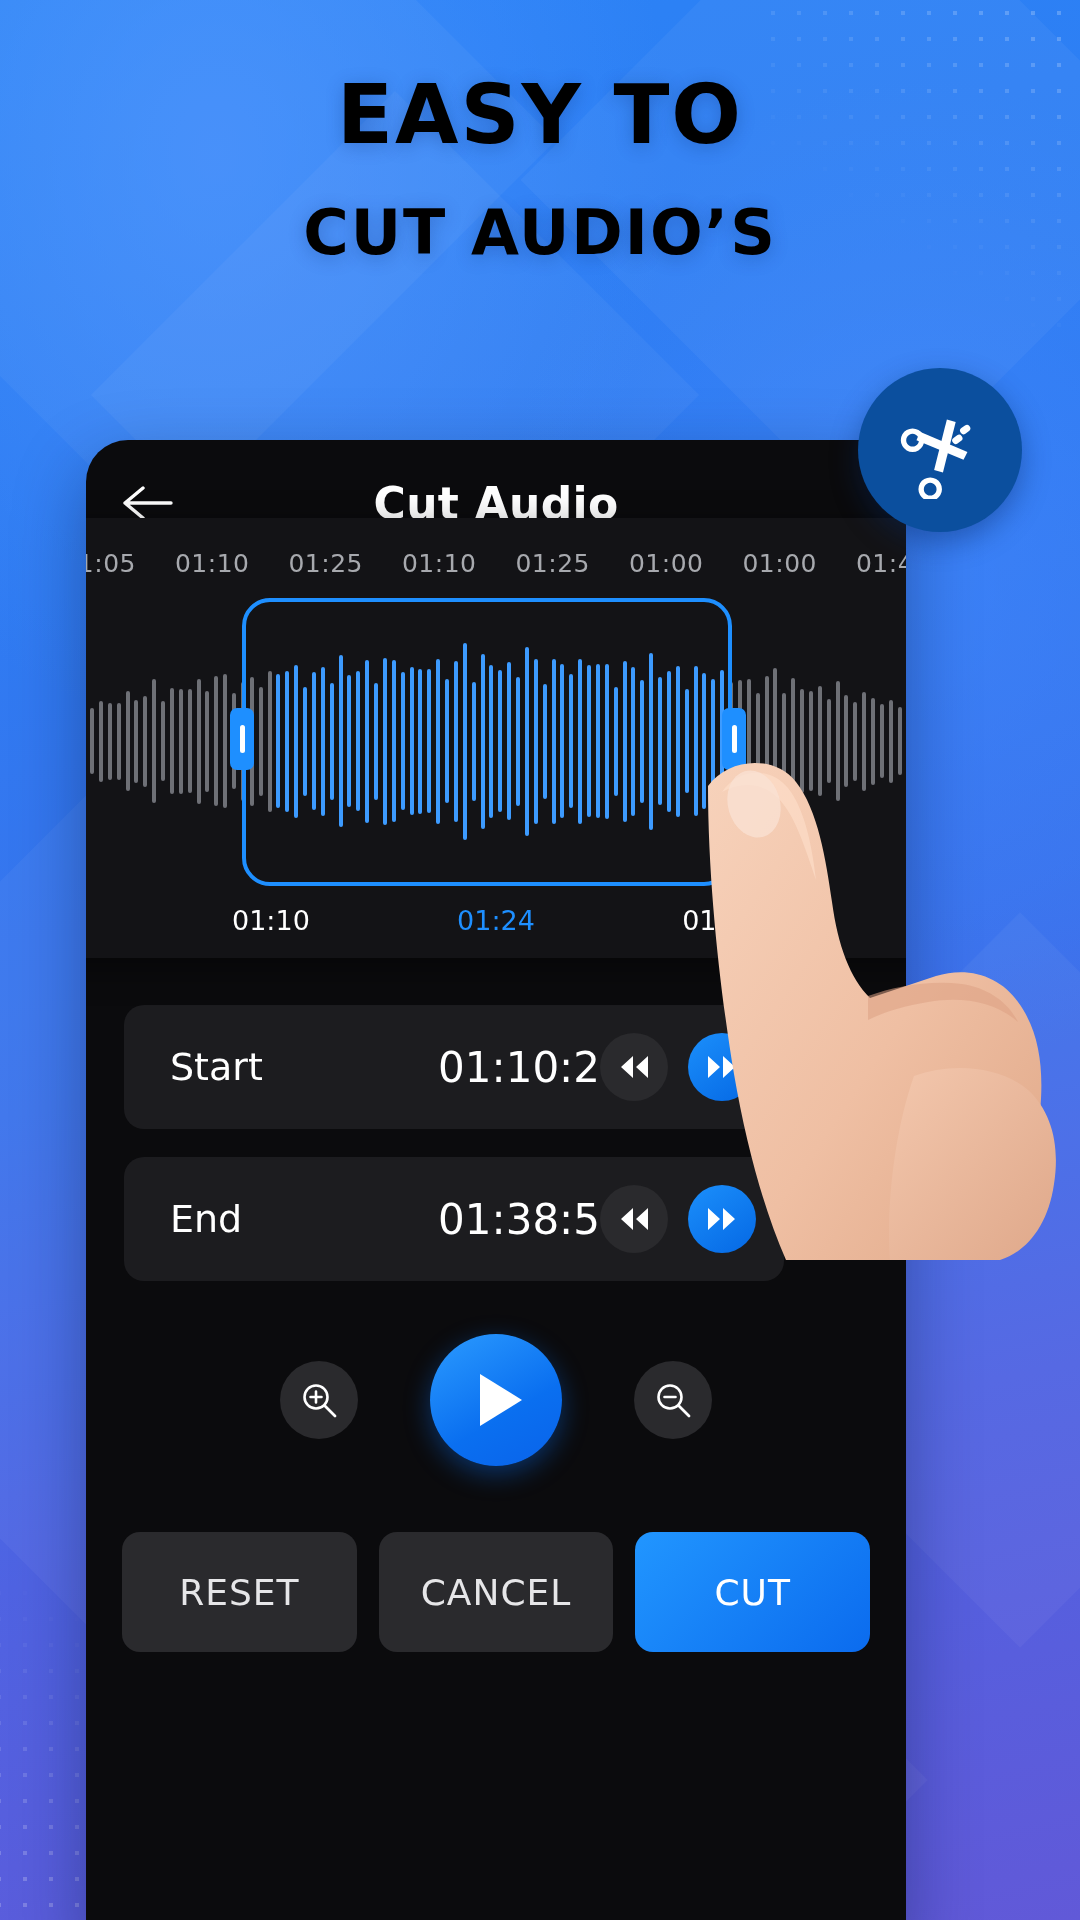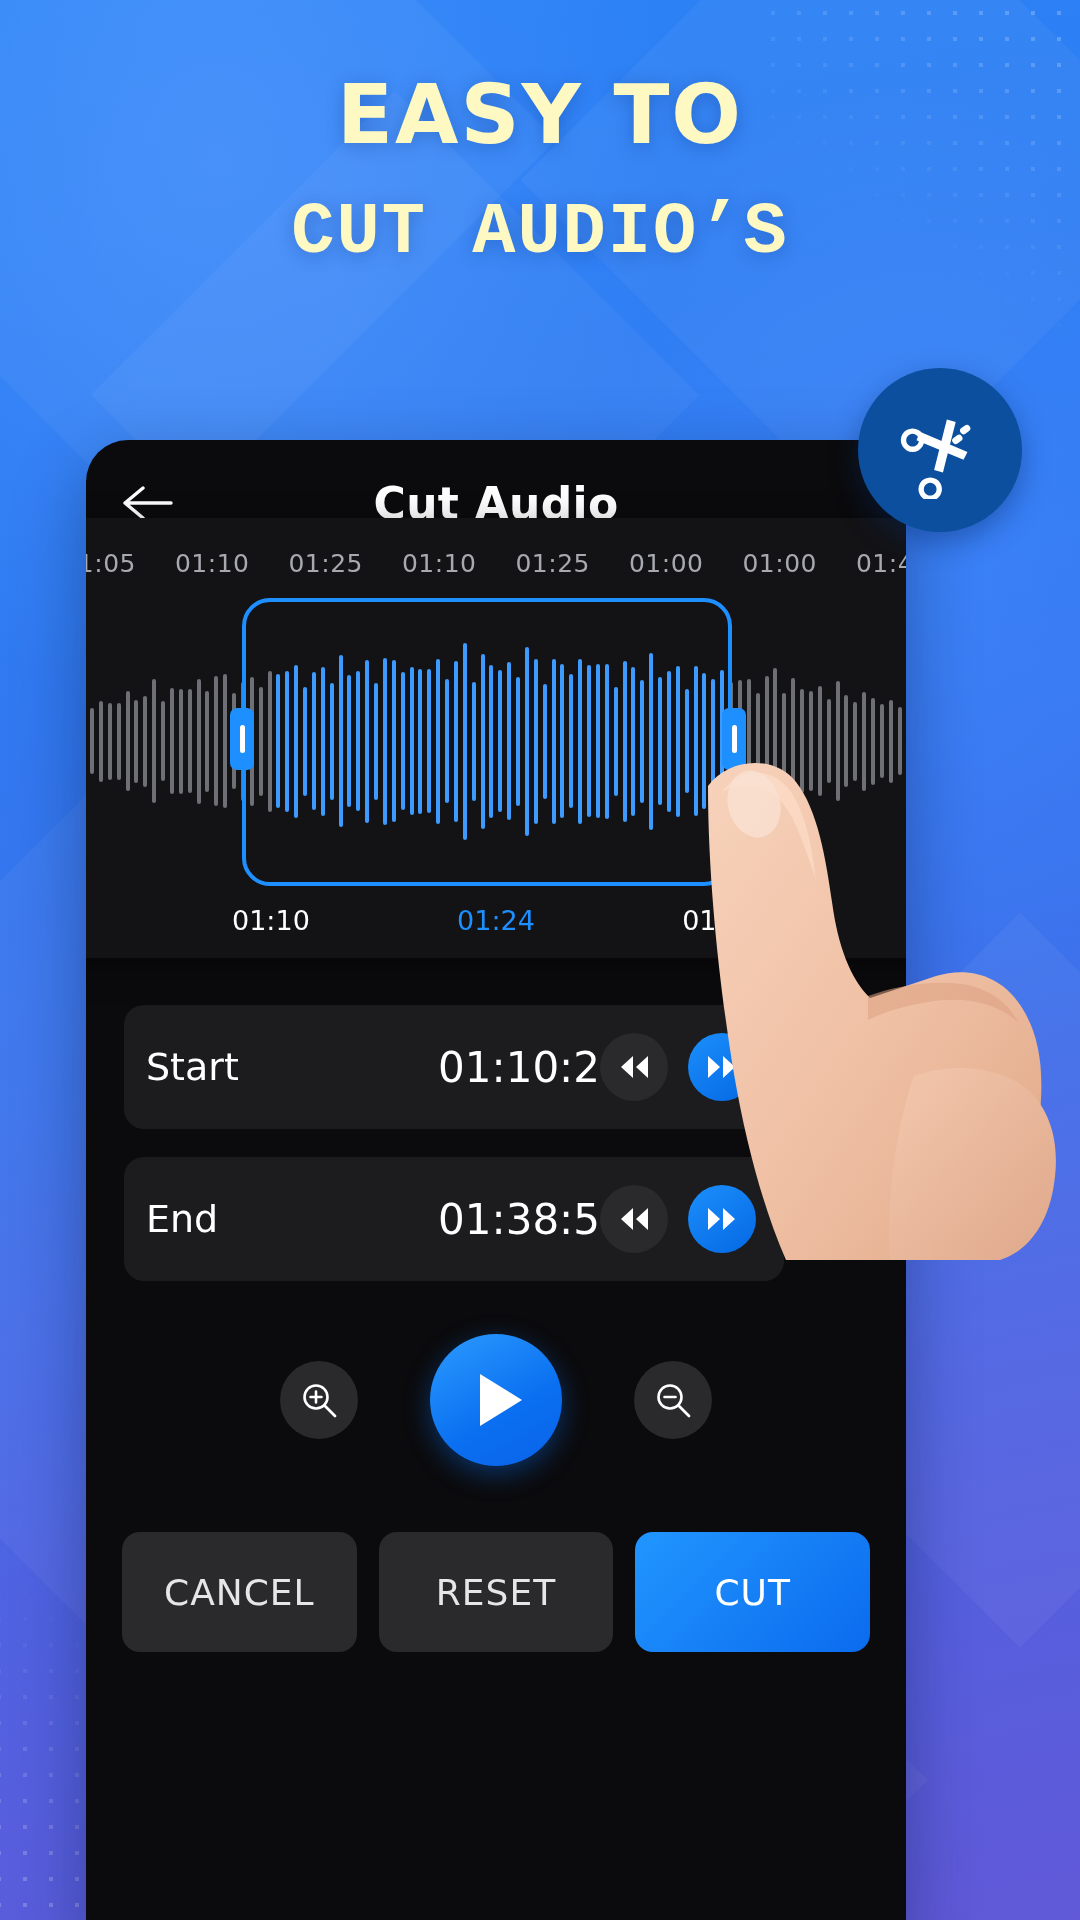--- a/index.html
+++ b/index.html
@@ -34,33 +34,33 @@
   #dots-tr { right:-10px; top:0; width:330px; height:330px;
      -webkit-mask-image:linear-gradient(215deg,#000 10%,transparent 68%);
              mask-image:linear-gradient(215deg,#000 10%,transparent 68%); }
   #dots-bl { left:-14px; bottom:0; width:330px; height:340px;
      -webkit-mask-image:linear-gradient(30deg,#000 12%,transparent 70%);
              mask-image:linear-gradient(30deg,#000 12%,transparent 70%); }
 
   
   #headline {
     position:absolute; top:56px; left:0; right:0;
-    text-align:center; color:#fef9c3; z-index:6;
+    text-align:center; color:#000000; z-index:6;
     letter-spacing:1.5px;
     text-shadow:0 3px 18px rgba(10,40,110,.28);
   }
   #headline .l1, #headline .l2 {
     display:block;
     font-weight:800;
     font-size:82px;
     line-height:118px;
     font-family:"DejaVu Sans", sans-serif;
     letter-spacing:2px;
   }
-  #headline .l2 { font-size:72px;font-family:Liberation Mono, monospace; }
+  #headline .l2 { font-size:62px; }
 
   
   #phone {
     position:absolute;
     left:86px; top:440px;
     width:820px; height:1500px;
     background:#0b0b0d;
     border-radius:42px 42px 0 0;
     overflow:hidden;
     box-shadow:0 26px 70px rgba(8,24,70,.40);
@@ -151,21 +151,21 @@
   .field-row {
     position:absolute; left:38px; width:660px; height:124px;
     background:#1c1c1f; border-radius:20px;
     display:flex; align-items:center;
   }
   #row-start { top:565px; }
   #row-end   { top:717px; }
   .field-label {
     color:#fff; font-size:38px; font-weight:400;
     font-family:"DejaVu Sans", sans-serif;
-    margin-left:22px; width:150px;
+    margin-left:46px; width:150px;
   }
   .field-value {
     color:#fff; font-size:42px; font-weight:400;
     font-family:"DejaVu Sans", sans-serif;
     flex:1; text-align:right; margin-left:-40px;
   }
   .rw-btn, .ff-btn {
     width:68px; height:68px; border-radius:50%;
     display:flex; align-items:center; justify-content:center;
     flex:0 0 auto;
@@ -435,22 +435,22 @@
     <div class="zoom-btn">
       <svg viewBox="0 0 42 42" aria-hidden="true">
         <circle cx="18" cy="18" r="11.5" fill="none" stroke="#fff" stroke-width="2.6"></circle>
         <path d="M12.5 18 H23.5" stroke="#fff" stroke-width="2.6" stroke-linecap="round"></path>
         <path d="M26.5 26.5 L37 37" stroke="#fff" stroke-width="2.8" stroke-linecap="round"></path>
       </svg>
     </div>
   </div>
 
   <div id="actions">
+    <div class="act dark">RESET</div>
     <div class="act dark">CANCEL</div>
-    <div class="act dark">RESET</div>
     <div class="act primary">CUT</div>
   </div>
 </div>
 
 <svg id="hand" viewBox="0 0 420 520">
   <defs>
     <linearGradient id="skin" x1="0" y1="0" x2="1" y2="1">
       <stop offset="0%" stop-color="#f7d2bb"></stop>
       <stop offset="55%" stop-color="#efbfa3"></stop>
       <stop offset="100%" stop-color="#e0a888"></stop>

